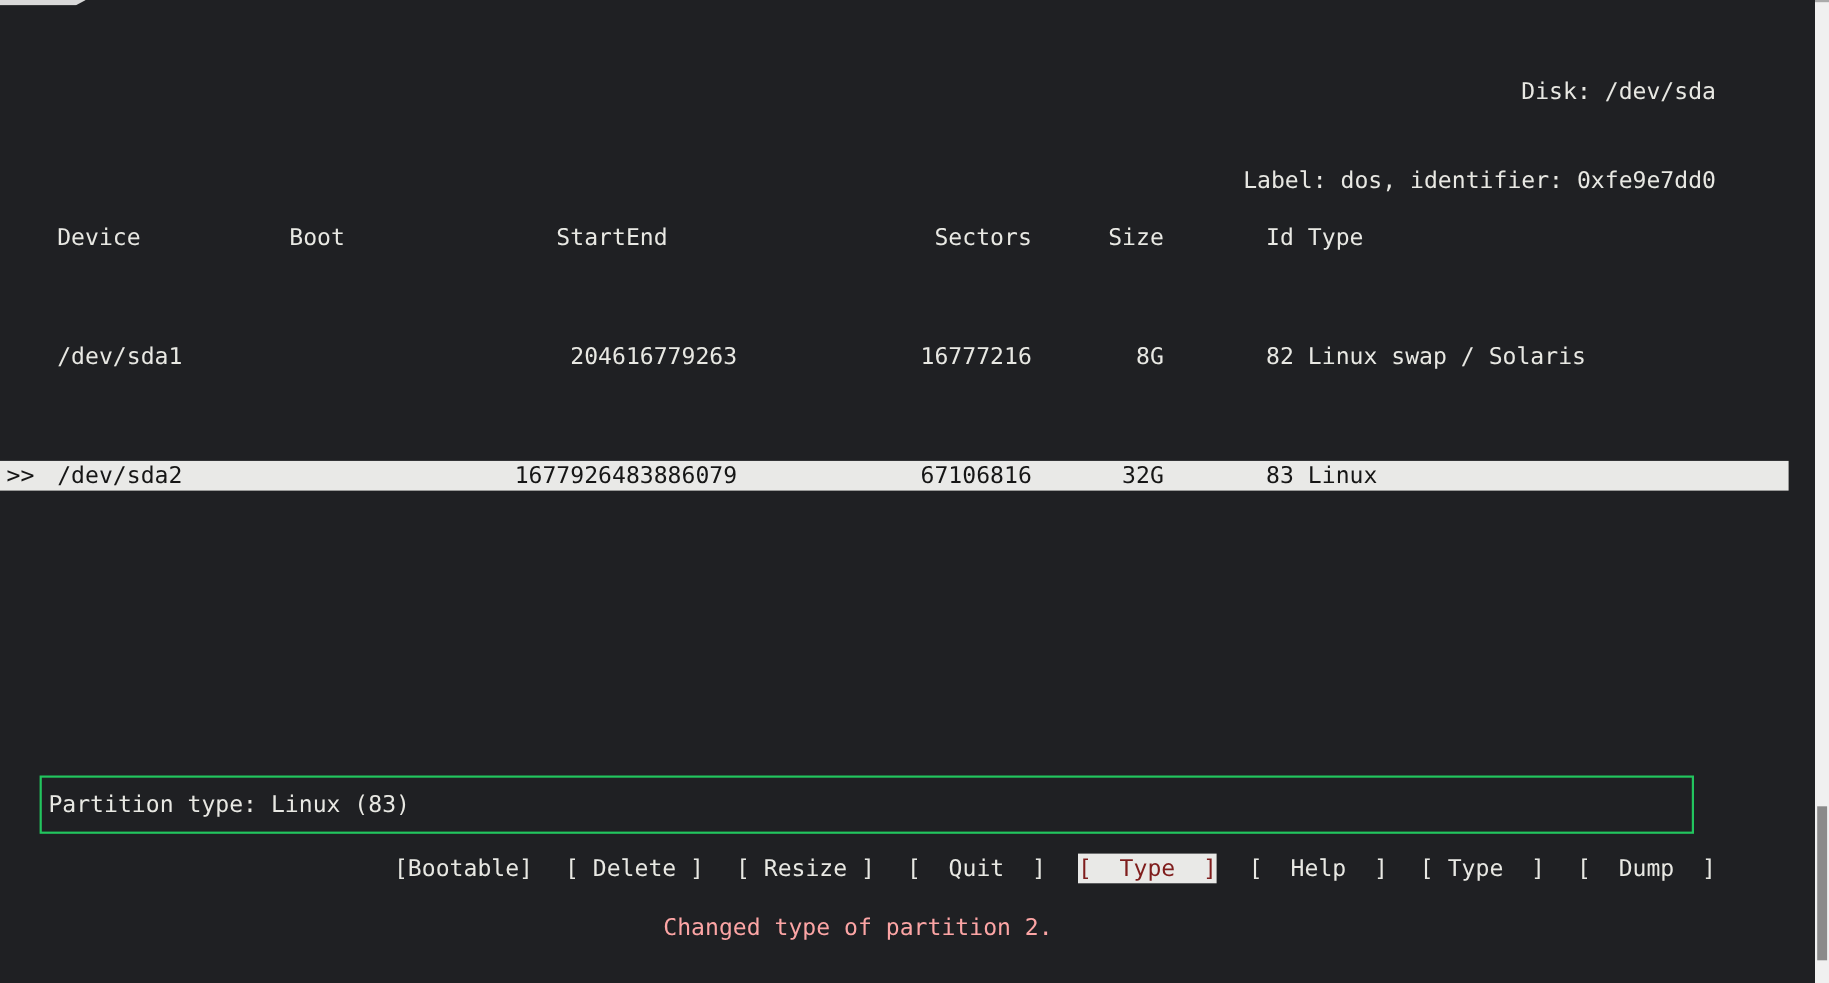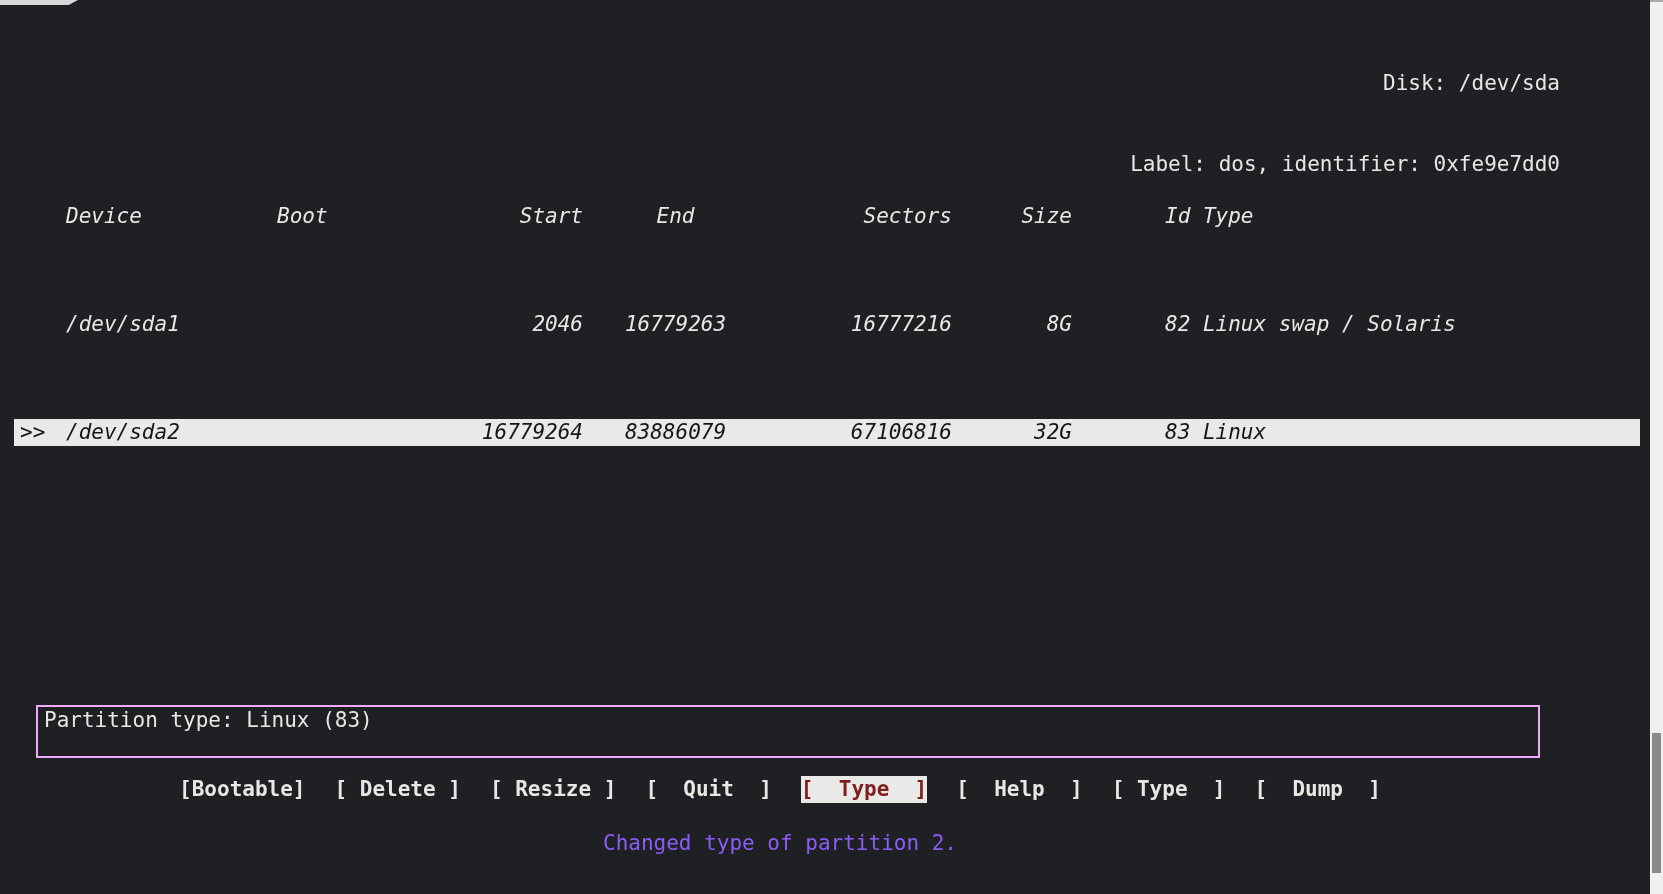--- a/index.html
+++ b/index.html
@@ -31,51 +31,51 @@
     background:#8a8a8a;
   }
   
   .disk-header{
     position:absolute;top:16px;left:0;width:1560px;text-align:right;
   }
   
   .ptable{position:absolute;top:122px;left:0;width:1650px;}
   .prow{
     display:flex;align-items:center;height:27px;
-    margin-left:14px;width:1626px;font-style:italic;
+    margin-left:0;width:1626px;
   }
   .prow.selected{background:#e9e9e7;color:#161616;}
   .c-marker {width:52px;padding-left:6px;box-sizing:border-box;}
   .c-device {width:211px;}
   .c-boot   {width:183px;}
   .c-start  {width:123px;text-align:right;}
-  .c-end    {width:185px;text-align:center;}
+  .c-end    {width:185px;text-align:left;}
   .c-sectors{width:184px;text-align:right;}
   .c-size   {width:120px;text-align:right;}
   .c-gap    {width:93px;}
   .c-idtype {flex:1;text-align:left;}
   .c-idtype .id{display:inline-block;min-width:2ch;}
   .c-idtype .sep{display:inline-block;width:1ch;}
   
   .info-box{
     position:absolute;left:36px;top:705px;width:1504px;height:53px;
-    border:2px solid #f0abfc;box-sizing:border-box;
-    display:flex;align-items:flex-start;padding-left:6px;
+    border:2px solid #22c55e;box-sizing:border-box;
+    display:flex;align-items:center;padding-left:6px;
   }
   
   .menu-bar{
     position:absolute;top:776px;left:0;width:1560px;height:27px;
-    display:flex;justify-content:center;gap:29px;font-weight:bold;
+    display:flex;justify-content:flex-end;gap:29px;
   }
   .menu-item{white-space:pre;cursor:pointer;}
   .menu-item.highlight{background:#e9e9e7;color:#7f1d1d;}
   
   .status-message{
     position:absolute;top:830px;left:0;width:1560px;
-    text-align:center;color:#8b5cf6;
+    text-align:center;color:#fca5a5;
   }
 </style>
 </head>
 <body>
 
 <div class="terminal">
 
   <div class="disk-header">
     <div>Disk: /dev/sda</div>
     <div>Label: dos, identifier: 0xfe9e7dd0</div>

